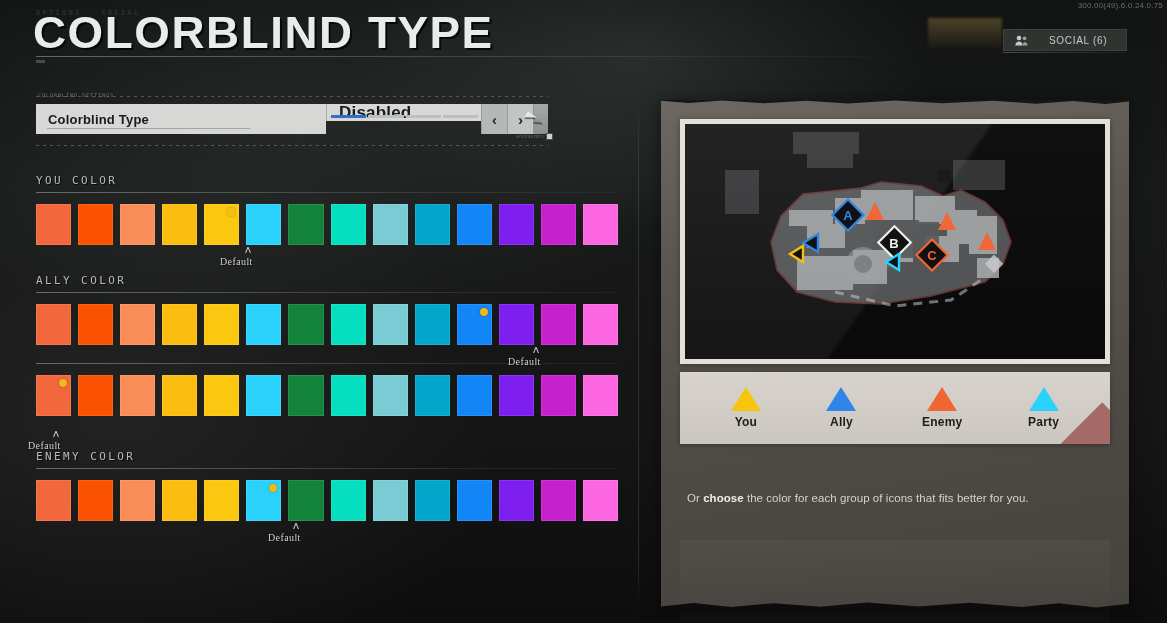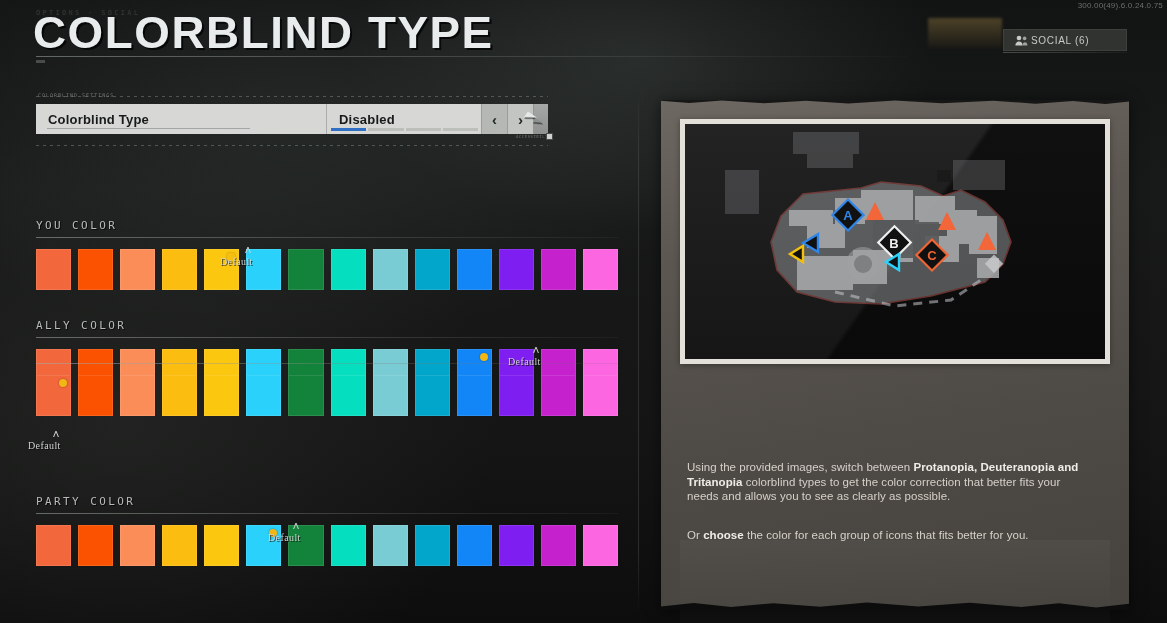--- a/index.html
+++ b/index.html
@@ -47,21 +47,21 @@
     font-family:"Liberation Sans", sans-serif; white-space:nowrap;
   }
   .glow-box {
     position:absolute; left:928px; top:18px; width:74px; height:30px;
     background:linear-gradient(180deg, rgba(124,104,56,0.55), rgba(58,48,26,0.18));
     filter: blur(1.5px);
   }
   .social-btn {
     position:absolute; left:1003px; top:29px; width:124px; height:22px;
     background:rgba(52,54,52,0.92);
-    display:flex; align-items:center; gap:3px; padding-left:11px;
+    display:flex; align-items:center; gap:21px; padding-left:11px;
     border:1px solid rgba(86,90,87,0.35);
   }
   .social-label {
     font-size:10px; color:#c6cac8; letter-spacing:0.7px; font-weight:400;
   }
   .social-underline {
     position:absolute; left:1003px; top:52px; width:124px; height:1px;
     background:linear-gradient(90deg, rgba(150,156,152,0.40), rgba(100,106,102,0.10));
   }
   .divider-v {
@@ -85,24 +85,24 @@
   .setting-name {
     width:290px; height:30px; background:#d7d8d6;
     display:flex; align-items:center; padding-left:12px;
     font-size:13px; font-weight:700; color:#17191a; letter-spacing:0.2px;
   }
   .name-underline {
     position:absolute; left:11px; top:24px; width:203px; height:1px;
     background:rgba(120,125,123,0.55);
   }
   .setting-value {
-    width:155px; height:30px; background:#d7d8d6; position:relative;
+    width:155px; height:17px; background:#d7d8d6; position:relative;
     display:flex; align-items:center; padding-left:12px;
     border-left:1px solid #a9acaa;
-    font-size:13px; font-weight:700; color:#17191a; letter-spacing:0.2px;
+    font-size:17px; font-weight:700; color:#17191a; letter-spacing:0.2px;
   }
   .segments {
     position:absolute; left:4px; bottom:3px; width:147px; height:3px;
     display:flex; gap:2px;
   }
   .segments span { flex:1; background:#bdbfbd; }
   .segments span.on { background:#2f6fc4; }
   .arrow-btn {
     width:26px; height:30px; background:#b6b8b6;
     display:flex; align-items:center; justify-content:center;
@@ -135,21 +135,20 @@
     font-family:"DejaVu Sans Mono", monospace; font-size:4px;
     color:#6e7270; letter-spacing:0.5px;
   }
 
   
   .color-section { position:absolute; left:36px; width:582px; }
   .sec-title {
     font-family:"DejaVu Sans Mono", monospace;
     font-size:11px; letter-spacing:2.4px; color:#b8bcb9;
     text-shadow:1px 1px 0 rgba(0,0,0,0.7);
-    margin-top:45px;
   }
   .sec-rule {
     margin-top:5px; width:582px; height:1px;
     background:linear-gradient(90deg, rgba(165,170,167,0.55), rgba(120,126,122,0.30) 60%, rgba(90,95,92,0.12));
   }
   .swatches { margin-top:11px; display:flex; gap:7px; }
   .swatch {
     width:41px; height:41px; position:relative; cursor:pointer;
     box-shadow: inset 0 0 0 1px rgba(255,255,255,0.10);
   }
@@ -212,21 +211,21 @@
     display:flex; align-items:center; justify-content:space-around; padding:0 18px;
   }
   .legend-item { display:flex; flex-direction:column; align-items:center; gap:4px; }
   .tri { width:0; height:0; border-left:15px solid transparent; border-right:15px solid transparent; }
   .legend-label { font-size:12px; font-weight:700; color:#1a1c1d; letter-spacing:0.2px; }
   .desc {
     position:absolute; left:26px; top:360px; width:392px;
     font-size:11.5px; line-height:14.5px; color:#d6d1c9; letter-spacing:0.05px;
   }
   .desc b { color:#efece6; font-weight:700; }
-  .desc p.second { margin-top:24px; }
+  .desc p.second { margin-top:31px; }
   .panel-shade {
     position:absolute; left:19px; top:440px; width:430px; height:155px;
     background:linear-gradient(180deg, rgba(255,255,255,0.035), rgba(0,0,0,0.10));
     pointer-events:none;
   }
 </style>
 </head>
 <body>
 
 <div id="root">
@@ -347,21 +346,21 @@
           <div class="swatch" style="background: rgb(3, 166, 203);"></div>
           <div class="swatch" style="background: rgb(18, 134, 246);"></div>
           <div class="swatch" style="background: rgb(127, 30, 241);"></div>
           <div class="swatch" style="background: rgb(197, 34, 205);"></div>
           <div class="swatch" style="background: rgb(252, 102, 224);"></div>
         </div>
         <div class="caret" style="left: 14px; top: 73px;">˄</div>
         <div class="defaultlbl" style="left: -8px; top: 82px;">Default</div>
       </div>
       <div class="color-section" style="top: 450px;">
-        <div class="sec-title">PARTY COLOR</div>
+        <div class="sec-title">ENEMY COLOR</div>
         <div class="sec-rule"></div>
         <div class="swatches">
           <div class="swatch" style="background: rgb(242, 103, 60);"></div>
           <div class="swatch" style="background: rgb(250, 82, 0);"></div>
           <div class="swatch" style="background: rgb(251, 141, 88);"></div>
           <div class="swatch" style="background: rgb(252, 189, 17);"></div>
           <div class="swatch" style="background: rgb(251, 199, 15);"></div>
           <div class="swatch" style="background: rgb(42, 210, 251);">
             <span class="dot" style="background: rgb(242, 183, 20);"></span>
           </div>
@@ -432,25 +431,43 @@
           <polygon points="190,78 199,96 181,96" fill="#f2663a"></polygon>
           <polygon points="262,88 271,106 253,106" fill="#f2663a"></polygon>
           <polygon points="302,108 311,126 293,126" fill="#f2663a"></polygon>
           <polygon points="133,110 133,128 118,119" fill="#111" stroke="#2f86e8" stroke-width="2.4"></polygon>
           <polygon points="118,122 118,138 105,130" fill="#111" stroke="#f2c00c" stroke-width="2.4"></polygon>
           <polygon points="214,130 214,146 201,138" fill="#111" stroke="#2ad2fb" stroke-width="2.4"></polygon>
         </svg>
       </div>
     </div>
 
+    <div class="legend-card">
+      <div class="legend-stripe"></div>
+      <div class="legend-row" id="legend-host">
+          <div class="legend-item">
+            <div class="tri" style="border-bottom: 24px solid rgb(247, 197, 12);"></div>
+            <div class="legend-label">You</div>
+          </div>
+          <div class="legend-item">
+            <div class="tri" style="border-bottom: 24px solid rgb(47, 134, 232);"></div>
+            <div class="legend-label">Ally</div>
+          </div>
+          <div class="legend-item">
+            <div class="tri" style="border-bottom: 24px solid rgb(239, 102, 52);"></div>
+            <div class="legend-label">Enemy</div>
+          </div>
+          <div class="legend-item">
+            <div class="tri" style="border-bottom: 24px solid rgb(42, 210, 251);"></div>
+            <div class="legend-label">Party</div>
+          </div>
+        </div>
+    </div>
 
     <div class="desc">
-      <p>
-        <span>Using the provided images, switch between </span><b>Protanopia, Deuteranopia and Tritanopia</b><span> colorblind types to get the color correction that better fits your needs and allows you to see as clearly as possible.</span>
-      </p>
       <p class="second">
         <span>Or </span><b>choose</b><span> the color for each group of icons that fits better for you.</span>
       </p>
     </div>
 
     <div class="panel-shade"></div>
     <div class="panel-torn-bottom"></div>
   </div>
 </div>
 

